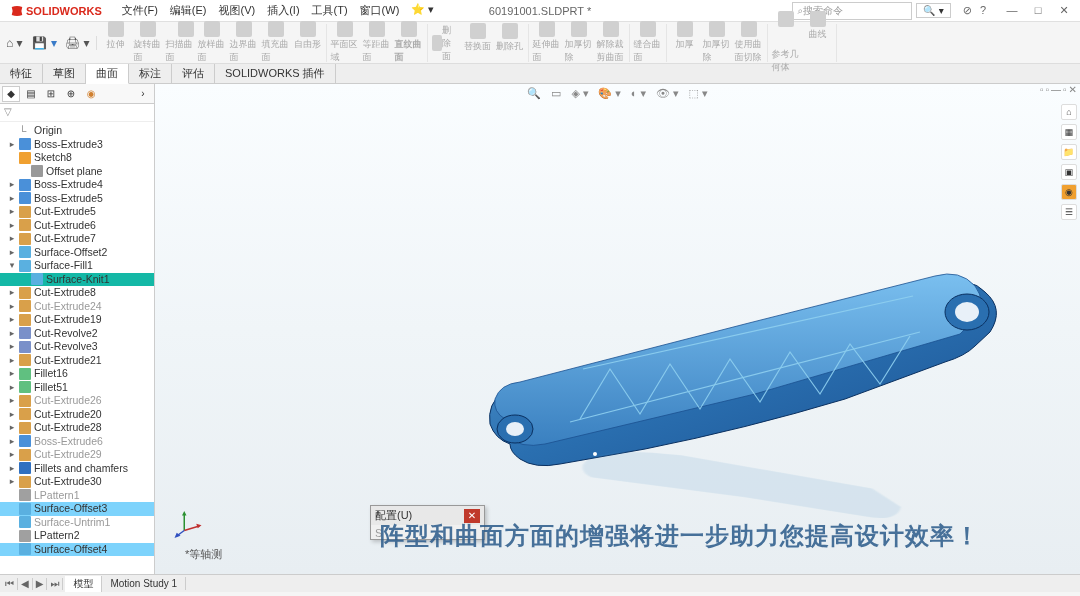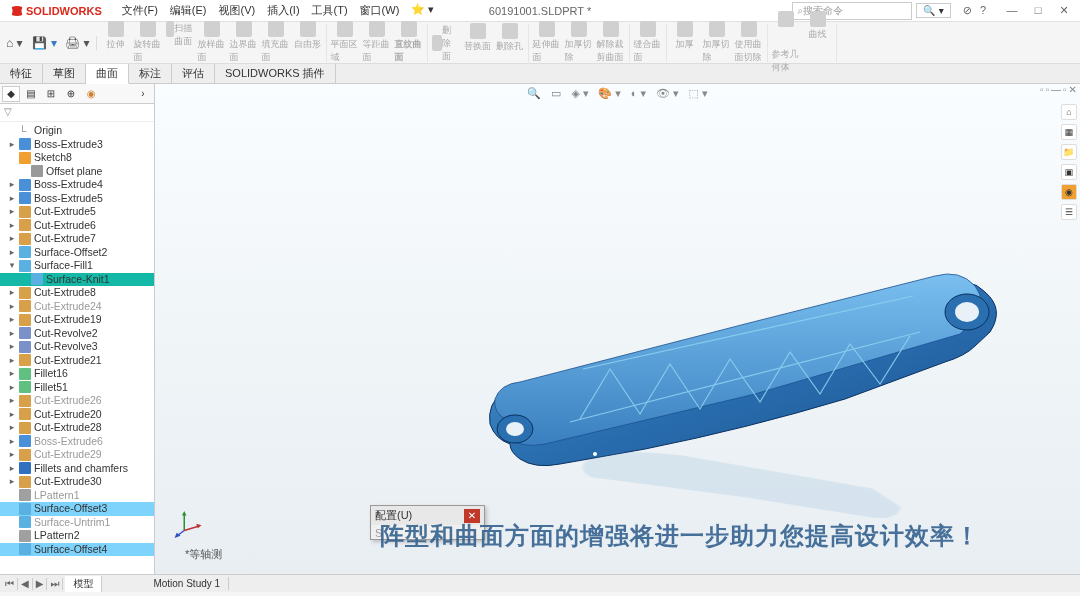--- a/index.html
+++ b/index.html
@@ -76,21 +76,21 @@
 .popup-bd { padding:2px 4px; font-size:11px; color:#999; height:14px; }
 
 .overlay-text { position:absolute; left:225px; bottom:22px; font-size:24px; font-weight:bold; color:#2a5a8a; opacity:0.85; letter-spacing:1px; white-space:nowrap; }
 
 .thin-splitter { position:absolute; left:155px; top:220px; width:6px; height:50px; background:#f0f0f0; border:1px solid #ccc; border-left:none; font-size:8px; display:flex; align-items:center; justify-content:center; color:#888; }
 
 .bottom-tabs { height:18px; background:#eee; border-top:1px solid #ccc; display:flex; align-items:center; font-size:10px; }
 .bt-nav { display:flex; padding:0 2px; }
 .bt-nav span { padding:0 3px; color:#666; border-right:1px solid #ccc; }
 .bt-tab { padding:1px 8px; border-right:1px solid #ccc; background:#fff; }
-.bt-tab.inactive { background:#eee;margin-left:43px; }
+.bt-tab.inactive { background:#eee; }
 .footer { height:4px; background:#f5f5f5; }
 </style>
 </head>
 <body>
 
 <div class="titlebar">
   <div class="logo">
     <svg viewBox="0 0 24 24">
         <path fill="#da291c" d="M3 5 Q12 2 21 5 Q18 12 21 19 Q12 22 3 19 Q6 12 3 5Z"></path>
       </svg>
@@ -131,21 +131,21 @@
       <div class="rb-group">
         <div class="rb-stack">
           <div style="display: flex; flex-direction: column; align-items: center; width: 28px;">
             <div class="rb-icon"></div>
             <div class="rb-lbl">拉伸</div>
           </div>
           <div style="display: flex; flex-direction: column; align-items: center; width: 28px;">
             <div class="rb-icon"></div>
             <div class="rb-lbl">旋转曲面</div>
           </div>
-          <div style="display: flex; flex-direction: row; align-items: flex-start; width: 28px;">
+          <div style="display: flex; flex-direction: column; align-items: flex-end; width: 28px;">
             <div class="rb-icon"></div>
             <div class="rb-lbl">扫描曲面</div>
           </div>
           <div style="display: flex; flex-direction: column; align-items: center; width: 28px;">
             <div class="rb-icon"></div>
             <div class="rb-lbl">放样曲面</div>
           </div>
           <div style="display: flex; flex-direction: column; align-items: center; width: 28px;">
             <div class="rb-icon"></div>
             <div class="rb-lbl">边界曲面</div>

